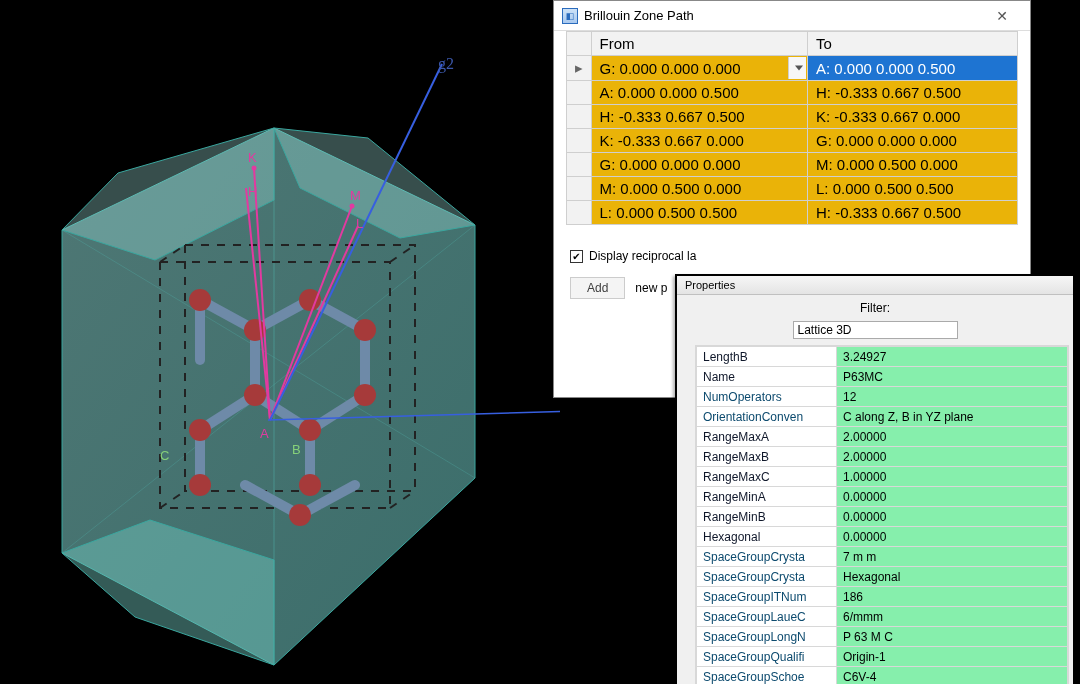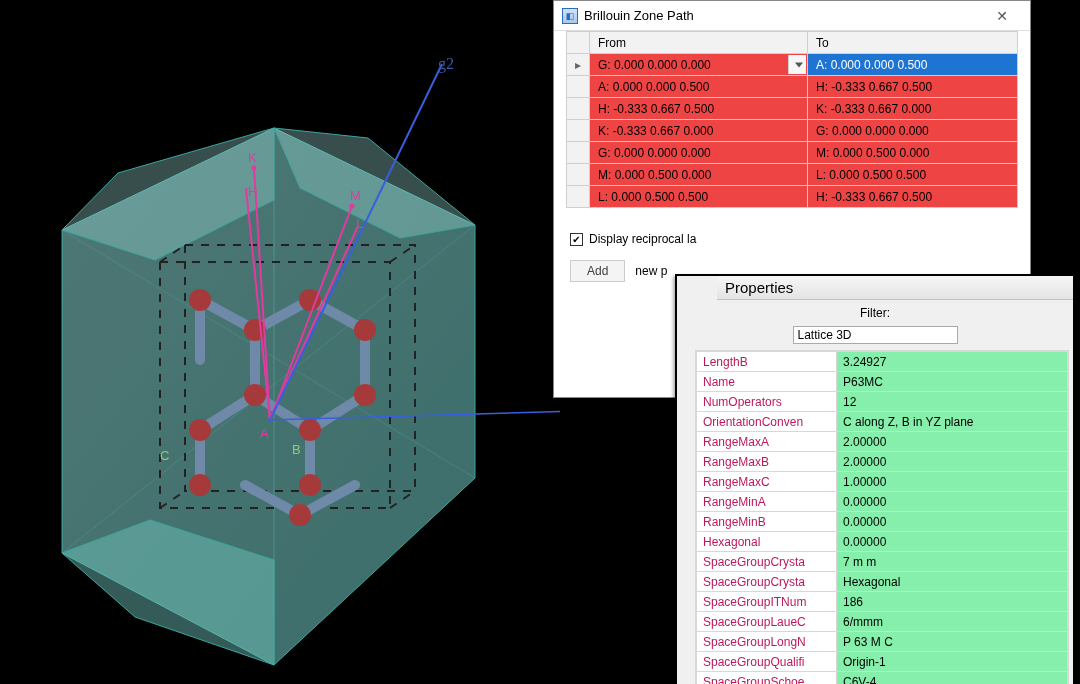--- a/index.html
+++ b/index.html
@@ -63,28 +63,28 @@
     padding: 3px 16px;
     background: #e9e9e9;
     border: 1px solid #adadad;
     font-size: 12px;
   }
   .btn.disabled { color: #404040; border-color: #ccc; background: #f4f4f4; }
 
   .grid {
     width: 100%;
     border-collapse: collapse;
-    font-size: 12px;
+    font-size: 15px;
   }
   .grid th, .grid td {
     border: 1px solid #cfcfcf;
     text-align: left;
     padding: 3px 8px;
     height: 22px;
-    background: #ef4444;
+    background: #eab308;
     font-weight: normal;
   }
   .grid th {
     background: #f2f2f2;
     font-weight: normal;
   }
   .rowhdr { width: 18px; background: #f2f2f2 !important; text-align:center; padding: 0; color:#666;}
   .grid td.selected { background: #1e74d2; color: #fff; }
   .grid td.dropdown { position: relative; }
   .grid td.dropdown::after {
@@ -117,38 +117,37 @@
     width: 400px; height: 410px;
     background: #f0f0f0;
     border: 2px solid #000;
     border-bottom: none;
     box-shadow: -2px 2px 3px rgba(0,0,0,0.3);
   }
   .props-title {
     background: linear-gradient(#f6f6f6,#e4e4e4);
     border-bottom: 1px solid #c0c0c0;
     padding: 3px 8px;
-    font-size: 15px;
-    margin-left: 40px;
+    font-size: 11px;
   }
   .props-filter { display: flex; align-items: center; padding: 6px 8px; gap: 6px; flex-direction: column; }
   .props-filter input {
     flex: 1; height: 21px; border:1px solid #aaa; padding: 1px 4px; font-size:12px;
   }
   .props-table { width: 100%; border-collapse: collapse; font-size:12px; }
   .props-table td {
     border: 1px solid #d8d8d8;
     padding: 2px 6px;
     background: #86efac;
     height: 20px;
     white-space: nowrap;
     overflow: hidden;
   }
-  .props-table td.key { width: 140px; color: #be185d; background: #fff; }
-  .props-table td.key.strong { color: #be185d; }
+  .props-table td.key { width: 140px; color: #0c4a6e; background: #fff; }
+  .props-table td.key.strong { color: #0f172a; }
   .props-inner { margin: 0 4px 0 18px; border:1px solid #d8d8d8; }
 
   .brlabel {
     position:absolute; color:#3b57aa; font-size:16px;
   }
 </style>
 </head>
 <body>
 
 <div class="viewport">

